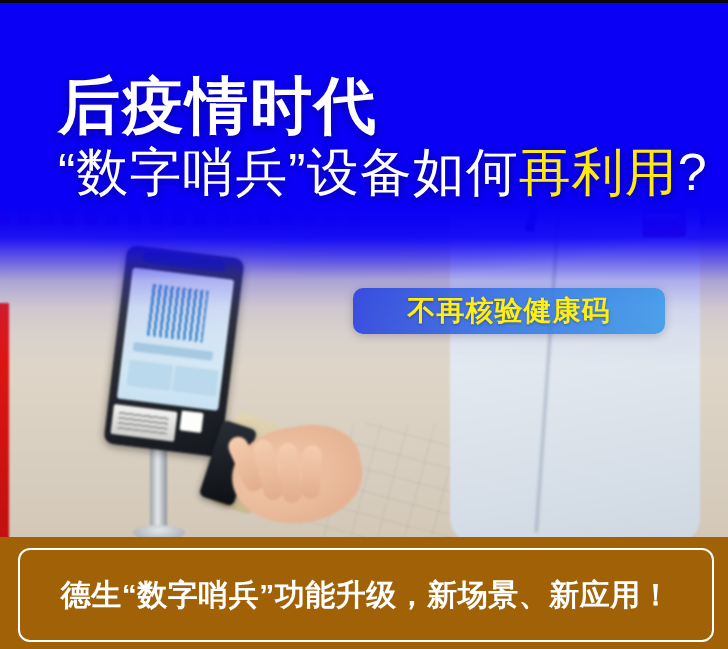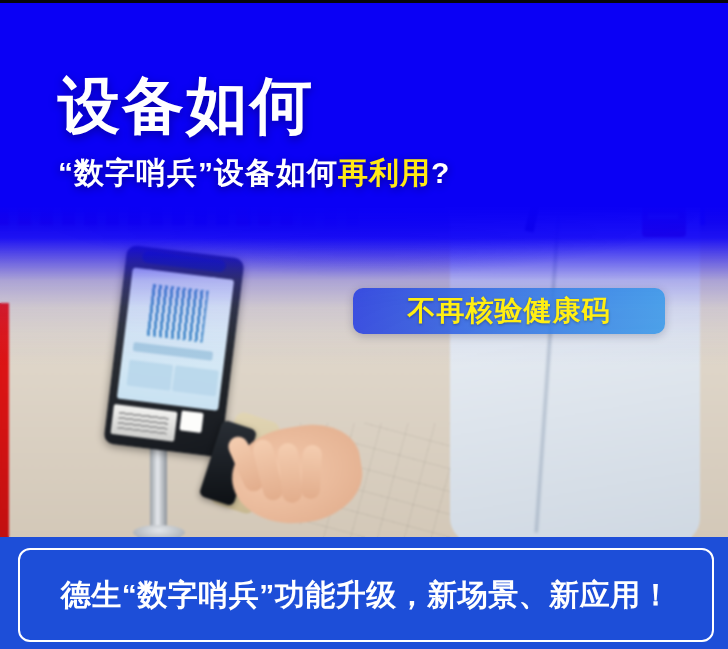--- a/index.html
+++ b/index.html
@@ -202,22 +202,22 @@
 
   
   .headline{position:absolute;left:58px;top:74px;width:620px;}
   .h1{
     font-size:62px;line-height:1.02;font-weight:bold;color:#ffffff;
     letter-spacing:2px;
     text-shadow:0 3px 10px rgba(0,0,10,.35);
     white-space:nowrap;
   }
   .h2{
-    margin-top:20px;
-    font-size:30px;line-height:1.05;font-weight:bold;color:#ffffff;
+    margin-top:8px;
+    font-size:52px;line-height:1.05;font-weight:normal;color:#ffffff;
     letter-spacing:1px;white-space:nowrap;
     text-shadow:0 2px 8px rgba(0,0,20,.45);
   }
   .h2 .hl{color:#ffe915;}
 
   
   .pills{position:absolute;left:353px;top:288px;width:312px;}
   .pill{
     position:relative;
     height:46px;margin-bottom:16px;
@@ -228,21 +228,21 @@
   }
   .pill span{
     font-size:28px;font-weight:bold;color:#ffee12;letter-spacing:1px;
     text-shadow:0 1px 3px rgba(0,0,40,.35);white-space:nowrap;
   }
   .pill:last-child{margin-bottom:0;}
 
   
   .banner{
     position:absolute;left:0;top:537px;width:728px;height:112px;
-    background:#1d4ed8;
+    background:#a16207;
   }
   .banner-inner{
     position:absolute;left:18px;top:11px;width:692px;height:90px;
     border:2px solid #ffffff;border-radius:12px;
     display:flex;align-items:center;justify-content:center;
   }
   .banner-inner span{
     font-size:30px;font-weight:bold;color:#ffffff;letter-spacing:.5px;white-space:nowrap;
   }
 </style>
@@ -329,21 +329,21 @@
     <div class="finger" style="left:302px;top:442px;width:19px;height:54px;transform:rotate(3deg)"></div>
 
     <div class="photo-blur"></div>
   </div>
 
   <div class="blue-wash"></div>
   <div class="blue-wash2"></div>
   <div class="topbar"></div>
 
   <div class="headline">
-    <div class="h1">设备如何</div>
+    <div class="h1">后疫情时代</div>
     <div class="h2"><span>“数字哨兵”设备如何</span><span class="hl">再利用</span><span>?</span></div>
   </div>
 
   <div class="pills">
     <div class="pill">
       <span>不再核验健康码</span>
     </div>
   </div>
 
   <div class="banner">

